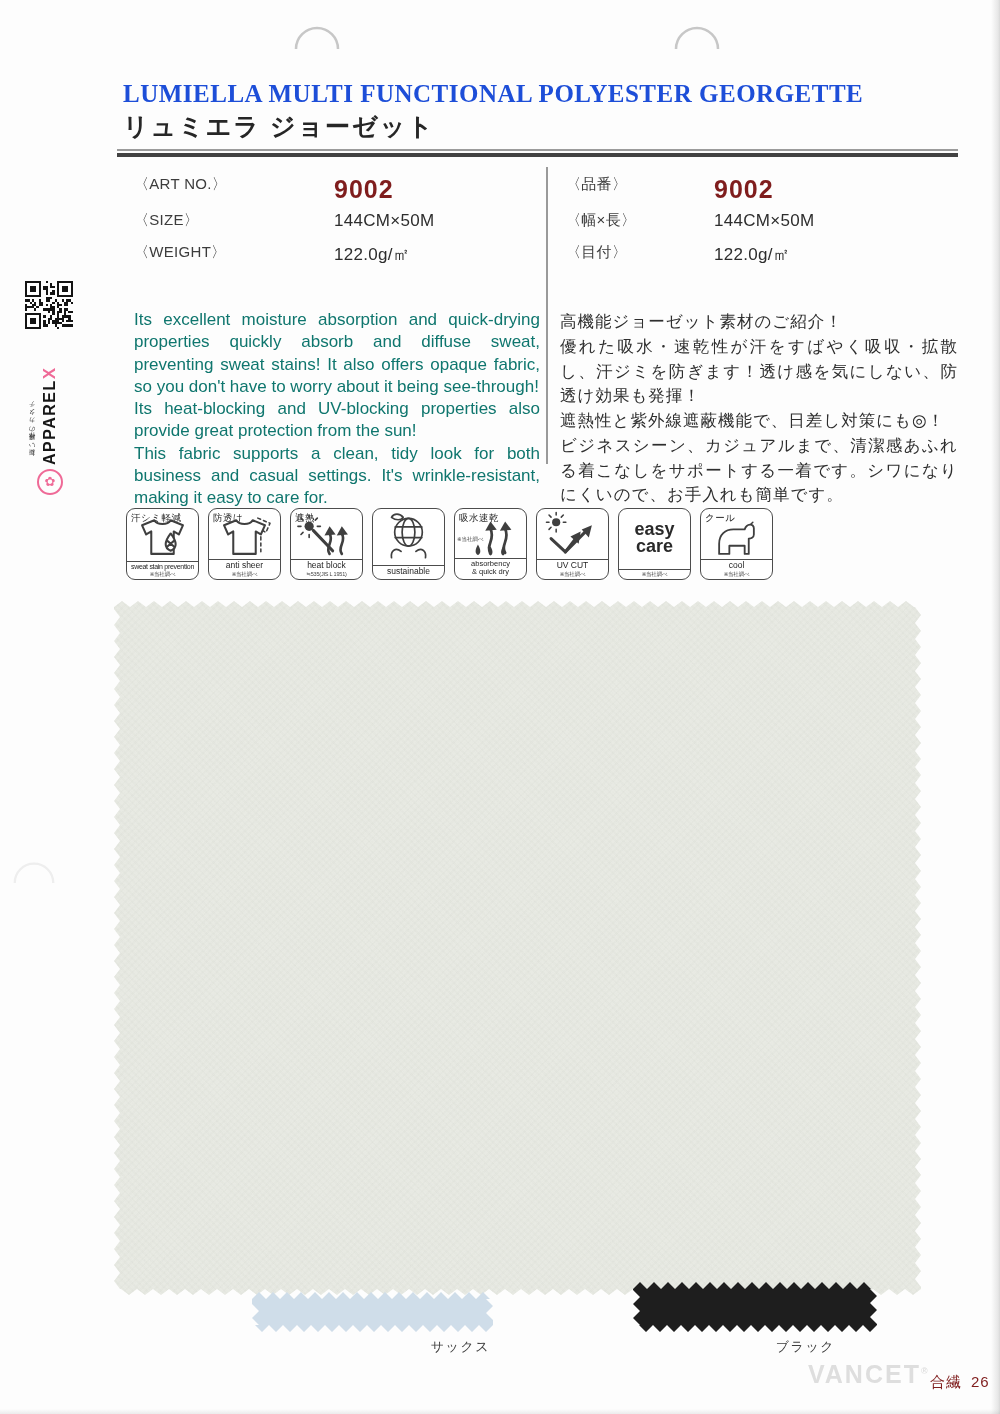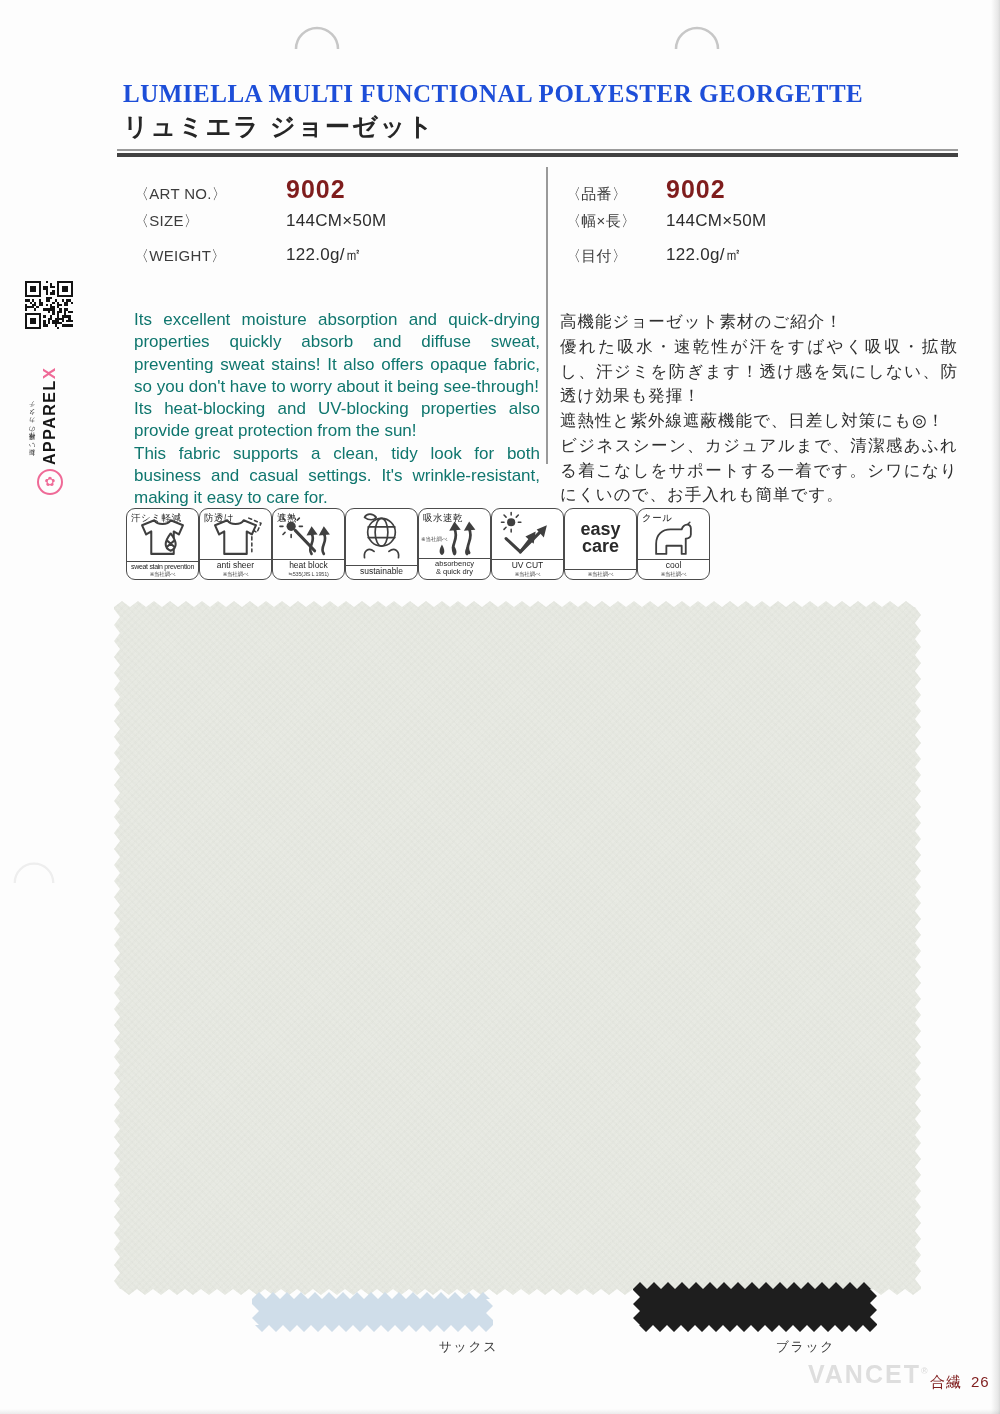--- a/index.html
+++ b/index.html
@@ -32,35 +32,35 @@
   .brand .tagline{position:absolute;left:6px;top:70px;height:110px;
     writing-mode:vertical-rl;transform:rotate(180deg);
     font-size:6.5px;color:#3a3a3a;letter-spacing:0.5px;white-space:nowrap;}
   .brand .flower{position:absolute;left:15px;top:188px;width:22px;height:22px;border:2px solid #ef6a97;
     border-radius:50%;color:#ef6a97;font-size:13px;line-height:22px;text-align:center;box-sizing:content-box;}
 
   
   .specs{position:absolute;top:175px;}
   .specs.en{left:134px;width:408px;}
   .specs.ja{left:566px;width:392px;}
-  .spec-row{display:flex;align-items:flex-end;margin-bottom:12px;}
+  .spec-row{display:flex;align-items:flex-start;margin-bottom:12px;gap:48px;}
   .spec-row.art{margin-bottom:7px;}
   .spec-label{font-size:15px;color:#3c3c3c;flex:0 0 152px;letter-spacing:0.3px;}
   .specs.ja .spec-label{flex:0 0 100px;}
   .spec-value{font-size:17px;color:#2d2d2d;letter-spacing:0.3px;}
   .spec-row.art .spec-value{font-size:25px;font-weight:700;color:#7f1d1d;letter-spacing:1px;}
   .col-divider{position:absolute;left:546px;top:167px;width:1.5px;height:297px;background:#9a9a9a;}
 
   
   .desc{position:absolute;top:309px;white-space:pre-line;text-align:justify;}
   .desc.en{left:134px;width:406px;font-size:17px;line-height:1.31;color:#0f766e;}
   .desc.ja{left:560px;width:398px;font-size:16.5px;line-height:1.5;letter-spacing:1px;color:#2e2e2e;}
 
   
-  .features{position:absolute;left:126px;top:508px;display:flex;gap:0;}
+  .features{position:absolute;left:126px;top:508px;display:flex;gap:9px;}
   .badge{width:73px;height:72px;border:1.6px solid #4c4c4c;border-radius:9px;position:relative;
     background:#fff;box-sizing:border-box;}
   .badge .jp{position:absolute;top:3px;left:4px;font-size:9.5px;color:#1f1f1f;letter-spacing:0.5px;white-space:nowrap;}
   .badge .art{position:absolute;left:1px;right:1px;top:2px;bottom:19px;}
   .badge .art svg{width:100%;height:100%;}
   .badge .cap{position:absolute;left:0;right:0;bottom:0;border-top:1.2px solid #4c4c4c;
     text-align:center;font-size:7.5px;line-height:1.15;padding:1px 1px 2px;color:#1f1f1f;white-space:pre-line;}
   .badge .note{display:block;font-size:5.5px;color:#474747;letter-spacing:-0.2px;}
   .badge .note-left{position:absolute;left:2px;top:27px;font-size:5.5px;color:#474747;}
   .badge .big{position:absolute;left:4px;right:4px;top:2px;bottom:14px;display:flex;align-items:center;
@@ -73,21 +73,21 @@
   
   .pinked{position:absolute;}
   #main-swatch{left:114px;top:601px;width:807px;height:694px;
     background-image:
       repeating-linear-gradient(45deg,rgba(90,100,80,0.018) 0 2px,rgba(255,255,255,0) 2px 5px),
       repeating-linear-gradient(-45deg,rgba(90,100,80,0.018) 0 2px,rgba(255,255,255,0) 2px 5px);}
   #main-swatch svg.noise{position:absolute;inset:0;width:100%;height:100%;}
   #swatch-sax{left:252px;top:1292px;width:241px;height:40px;}
   #swatch-black{left:633px;top:1282px;width:244px;height:50px;z-index:3;}
   .swatch-label{position:absolute;font-size:13px;color:#3d3d3d;letter-spacing:1.5px;width:110px;text-align:right;}
-  #label-sax{left:388px;top:1338px;}
+  #label-sax{left:380px;top:1338px;}
   #label-black{left:725px;top:1338px;}
 
   
   .watermark{position:absolute;left:808px;top:1360px;font-size:25px;font-weight:700;color:#dedede;letter-spacing:2px;}
   .watermark sup{font-size:9px;}
   .page-ref{position:absolute;left:930px;top:1373px;font-size:15px;color:#7f1d1d;letter-spacing:1px;white-space:nowrap;}
   .page-ref .num{margin-left:9px;}
 
   .icon-stroke{stroke:#3f3f3f;fill:none;stroke-width:2;stroke-linecap:round;stroke-linejoin:round;}
 </style>

